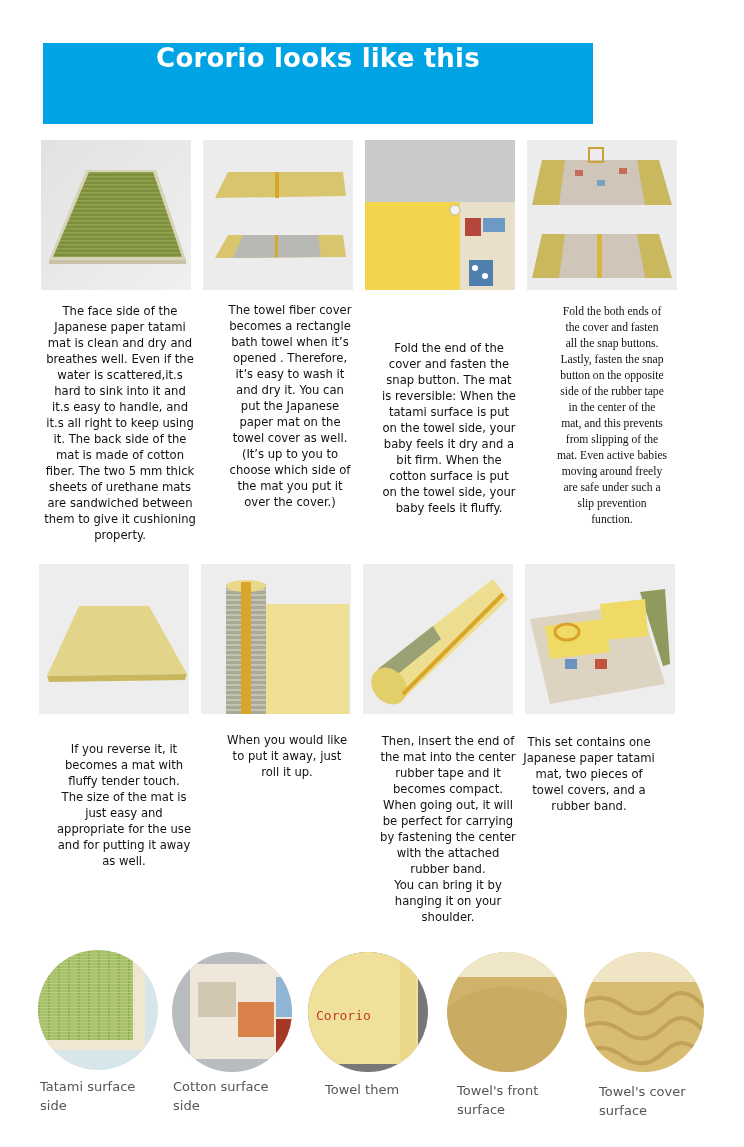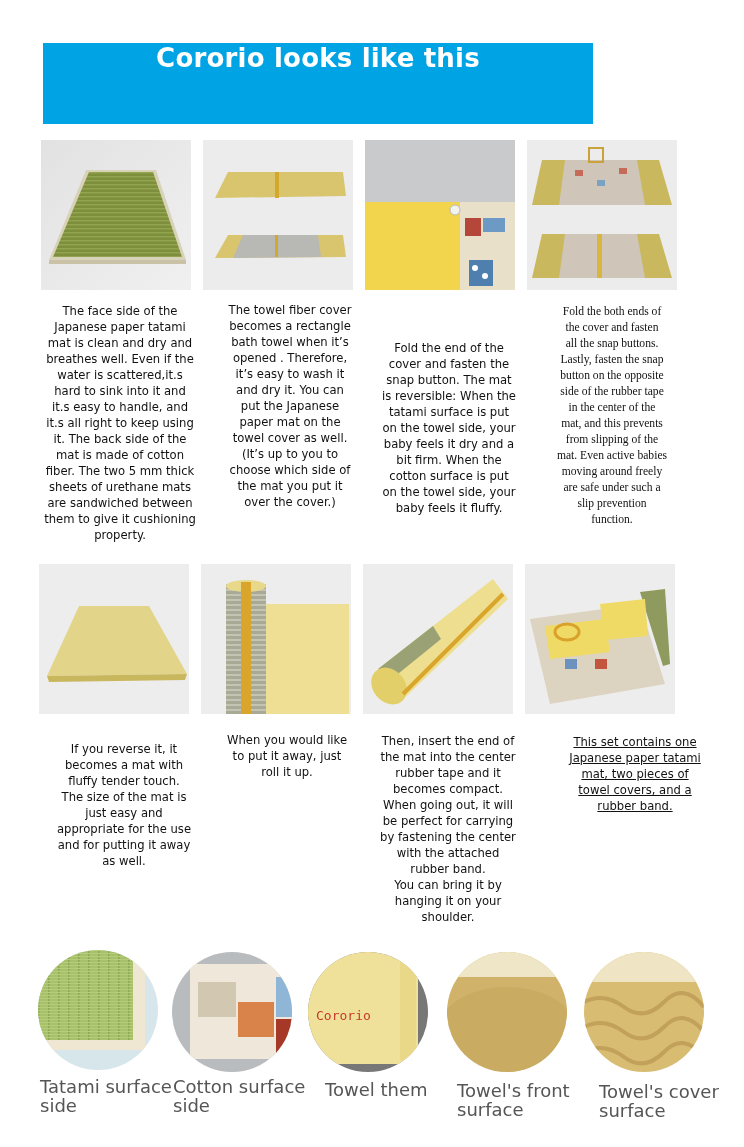--- a/index.html
+++ b/index.html
@@ -8,21 +8,21 @@
     .banner { position: absolute; left: 43px; top: 43px; width: 550px; height: 81px;
       background: #00a3e4; display: flex; align-items: flex-start; justify-content: center; }
     .banner h1 { margin: 0; color: #fff; font-size: 26px; font-weight: bold; letter-spacing: 0.2px;
       font-family: "DejaVu Sans", sans-serif; }
     .photo { position: absolute; width: 150px; height: 150px; overflow: hidden; background: #e6e6e6; }
     .photo svg { display:block; width:100%; height:100%; }
     .desc { position: absolute; width: 160px; font-size: 11.6px; line-height: 16px; color: #111;
       white-space: pre-line; font-family: "DejaVu Sans", sans-serif; text-align: center; }
     .circ { position: absolute; width: 120px; height: 120px; border-radius: 50%; overflow: hidden; }
     .circ svg { display:block; width:100%; height:100%; }
-    .cap { position: absolute; font-size: 18px; line-height: 19px; color: #555;
+    .cap { position: absolute; font-size: 13px; line-height: 19px; color: #555;
       font-family: "DejaVu Sans", sans-serif; white-space: pre-line; }
   </style>
 </head>
 <body>
 
 <div class="banner">
   <h1>Cororio looks like this</h1>
 </div>
 
 <div class="photo" style="left:41px;top:140px;">
@@ -196,21 +196,21 @@
 rubber tape and it
 becomes compact.
 When going out, it will
 be perfect for carrying
 by fastening the center
 with the attached
 rubber band.
 You can bring it by
 hanging it on your
 shoulder.</div>
-<div class="desc" style="left:555px;top:734px;text-decoration:underline;">This set contains one
+<div class="desc" style="left:509px;top:734px;">This set contains one
 Japanese paper tatami
 mat, two pieces of
 towel covers, and a
 rubber band.</div>
 
 <div class="circ" style="left:38px;top:950px;">
   <svg viewBox="0 0 120 120">
     <defs>
         <pattern id="tat" width="10" height="3" patternUnits="userSpaceOnUse">
           <rect width="10" height="3" fill="#a7c06a"></rect>

